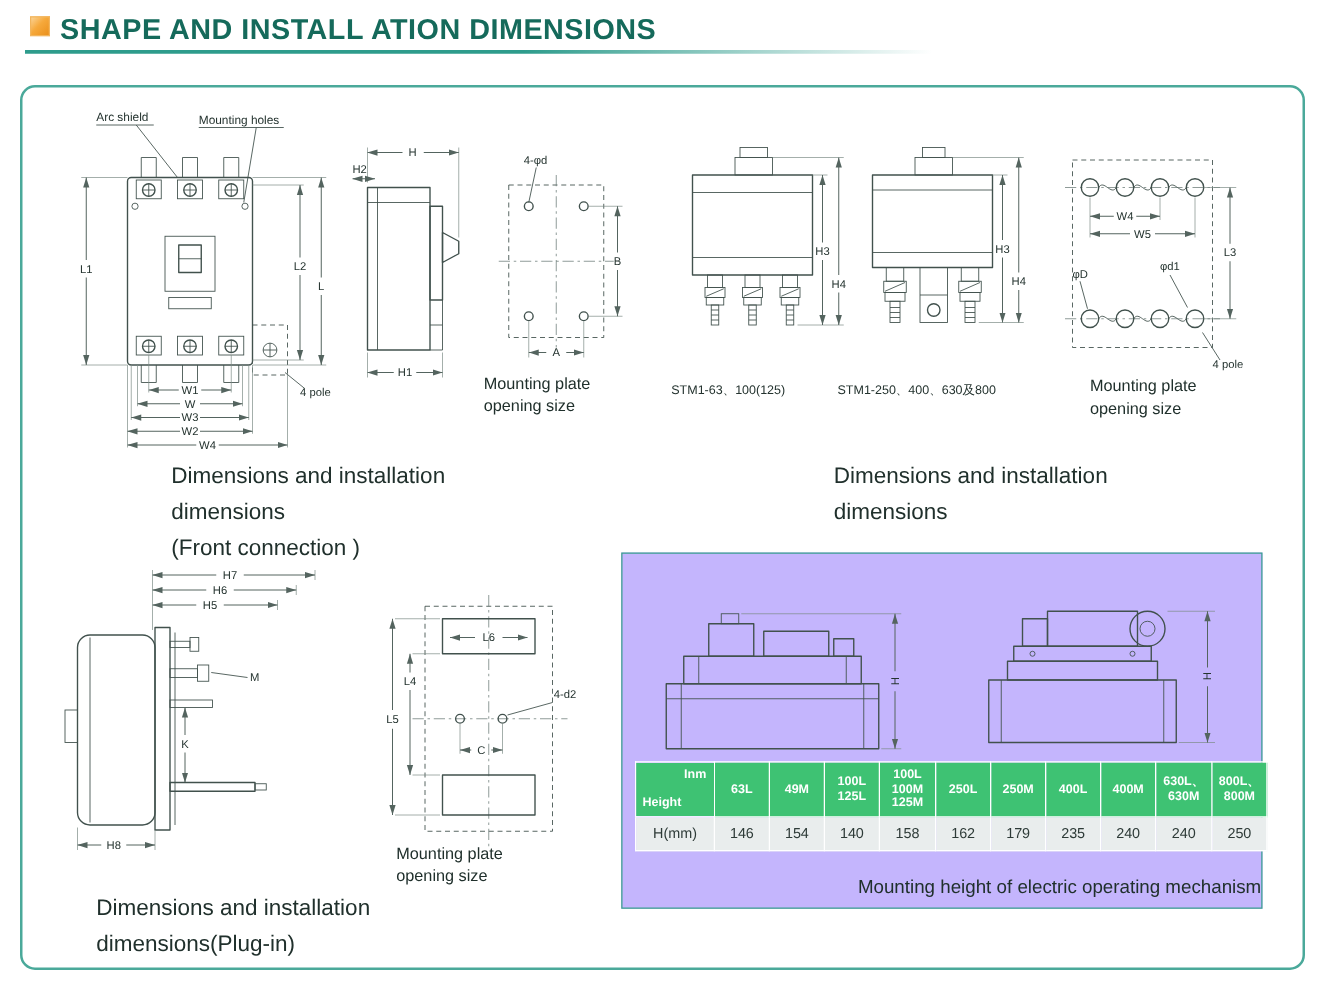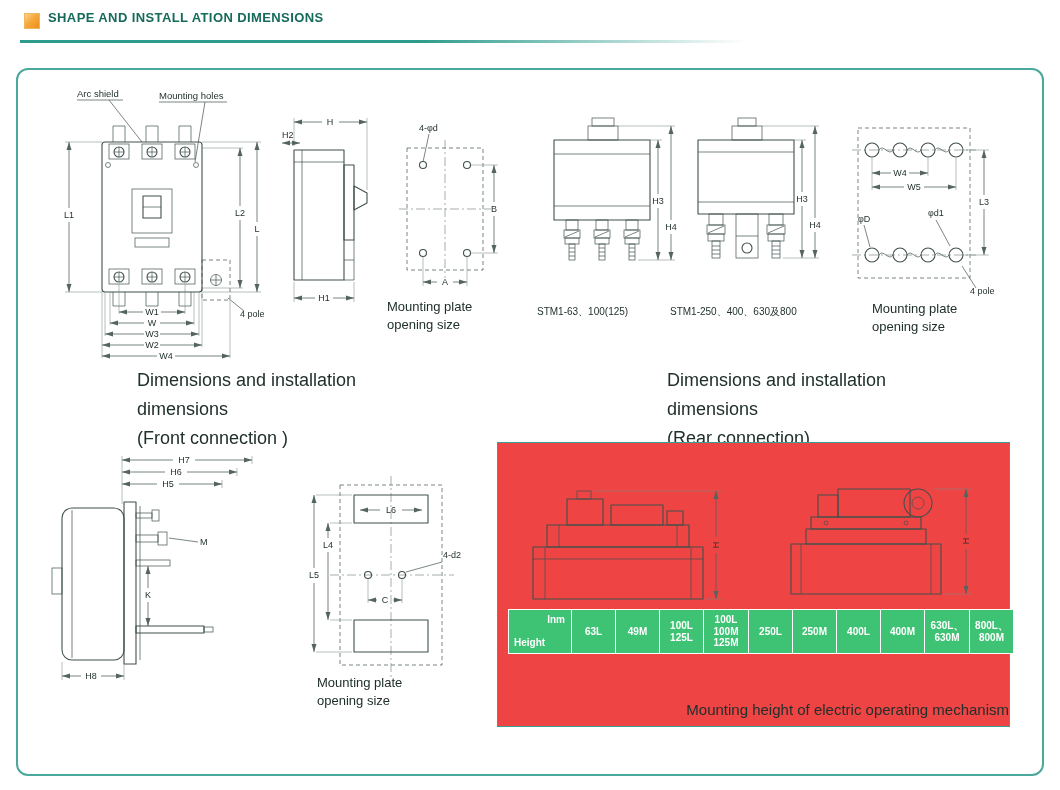--- a/index.html
+++ b/index.html
@@ -9,21 +9,21 @@
     font-family:"Liberation Sans", sans-serif;
     position:relative;
     overflow:hidden;
     color:#22312d;
   }
 
   
   .hdr-icon { position:absolute; left:24px; top:13px; width:16px; height:16px;
     background:linear-gradient(135deg,#fbd9a2 0%,#f6a93c 45%,#e98d18 100%);
     box-shadow:inset 0 0 0 1px #f2b55d; }
-  .hdr-title { position:absolute; left:48px; top:10px; font-size:13px; font-weight:bold;
+  .hdr-title { position:absolute; left:48px; top:10px; font-size:23px; font-weight:bold;
     color:#156a5b; letter-spacing:.4px; }
   .hdr-line { position:absolute; left:20px; top:40px; width:726px; height:3px;
     background:linear-gradient(to right,#2e9c8c 0%,#2e9c8c 55%,rgba(46,156,140,0) 100%); }
 
   
   .panel { position:absolute; left:16px; top:68px; width:1028px; height:708px;
     border:2px solid #4aa99a; border-radius:12px; background:#fff; }
 
   .drw { position:absolute; overflow:visible; }
   svg text { font-family:"Liberation Sans", sans-serif; }
@@ -38,21 +38,21 @@
   .a1 { marker-start:url(#as); }
   .a2 { marker-end:url(#ae); }
 
   .cap { position:absolute; font-size:18px; color:#20302c; text-align:left; line-height:1.6; }
   .cap-sm { position:absolute; font-size:13px; color:#20302c; text-align:left;
     line-height:1.35; white-space:pre-line; }
   .model { position:absolute; font-size:10px; color:#24332f; text-align:left; }
 
   
   .mech-box { position:absolute; left:479px; top:372px; width:513px; height:285px;
-    border:1px solid #3aa08f; background:#ef4444; }
+    border:1px solid #3aa08f; background:#c4b5fd; }
   .mech-cap { position:absolute; left:0; top:258px; width:100%; text-align:right;
     font-size:15px; color:#20302c; }
 
   .mtable { position:absolute; left:10px; top:166px; width:505px;
     border-collapse:collapse; table-layout:fixed; }
   .mtable td { border:1px solid #fff; text-align:center; vertical-align:middle; padding:0; }
   .mtable .hd { background:#3ec273; color:#fff; font-weight:bold; font-size:10px;
     line-height:1.18; white-space:pre-line; height:44px; }
   .mtable .vl { background:#e9eded; color:#2e3b38; font-size:11.5px; height:27px; }
   .corner { position:relative;
@@ -372,21 +372,20 @@
     <text class="txt" font-size="8" x="78" y="106">φd1</text>
     <line class="lt" x1="86" y1="110" x2="100" y2="136"></line>
     <text class="txt" font-size="8" x="120" y="184">4 pole</text>
     <line class="lt" x1="126" y1="178" x2="112" y2="156"></line>
   </svg>
 
   <div class="cap-sm" style="left:854px;top:230px;width:135px">Mounting plate
 opening size</div>
   <div class="cap" style="left:649px;top:296px;width:300px">
     <div>Dimensions and installation dimensions</div>
-    <div>(Rear connection)</div>
   </div>
 
   <svg class="drw" style="left:26px;top:380px" width="225" height="235" viewBox="0 0 225 235">
     <line class="ext" x1="78" y1="6" x2="78" y2="54"></line>
     <line class="ext" x1="208" y1="6" x2="208" y2="14"></line>
     <line class="dim a1" x1="78" y1="10" x2="129" y2="10"></line>
       <line class="dim a2" x1="151" y1="10" x2="208" y2="10"></line>
     <text class="txt" text-anchor="middle" x="140" y="13">H7</text>
     <line class="ext" x1="193" y1="18" x2="193" y2="26"></line>
     <line class="dim a1" x1="78" y1="22" x2="121" y2="22"></line>
@@ -446,20 +445,21 @@
     <line class="ext" x1="28" y1="53" x2="50" y2="53"></line>
       <line class="ext" x1="28" y1="150" x2="50" y2="150"></line>
     <line class="dim a1" x1="26" y1="53" x2="26" y2="68"></line>
       <line class="dim a2" x1="26" y1="82" x2="26" y2="150"></line>
     <text class="txt" text-anchor="middle" x="26" y="78">L4</text>
     <rect class="ln" x="52" y="150" width="74" height="32"></rect>
   </svg>
 
   <div class="cap-sm" style="left:299px;top:604px;width:130px">Mounting plate
 opening size</div>
+  <div class="cap" style="left:59px;top:642px;width:360px">Dimensions and installation dimensions(Plug-in)</div>
 
   <div class="mech-box">
 
     <svg class="drw" style="left:17px;top:12px" width="235" height="160" viewBox="0 0 235 160">
       <rect class="lt" x="62" y="36" width="14" height="8"></rect>
       <rect class="ln" x="52" y="44" width="36" height="26"></rect>
       <rect class="ln" x="96" y="50" width="52" height="20"></rect>
       <rect class="ln" x="152" y="56" width="16" height="14"></rect>
       <rect class="ln" x="32" y="70" width="142" height="22"></rect>
       <line class="lt" x1="44" y1="70" x2="44" y2="92"></line>
@@ -523,19 +523,32 @@
 125M</td>
           <td class="hd">250L</td>
           <td class="hd">250M</td>
           <td class="hd">400L</td>
           <td class="hd">400M</td>
           <td class="hd">630L、
 630M</td>
           <td class="hd">800L、
 800M</td>
         </tr>
+        <tr>
+          <td class="vl">H(mm)</td>
+          <td class="vl">146</td>
+          <td class="vl">154</td>
+          <td class="vl">140</td>
+          <td class="vl">158</td>
+          <td class="vl">162</td>
+          <td class="vl">179</td>
+          <td class="vl">235</td>
+          <td class="vl">240</td>
+          <td class="vl">240</td>
+          <td class="vl">250</td>
+        </tr>
       </tbody>
     </table>
 
     <div class="mech-cap">Mounting height of electric operating mechanism</div>
   </div>
 
 </div>
 
 </body></html>

